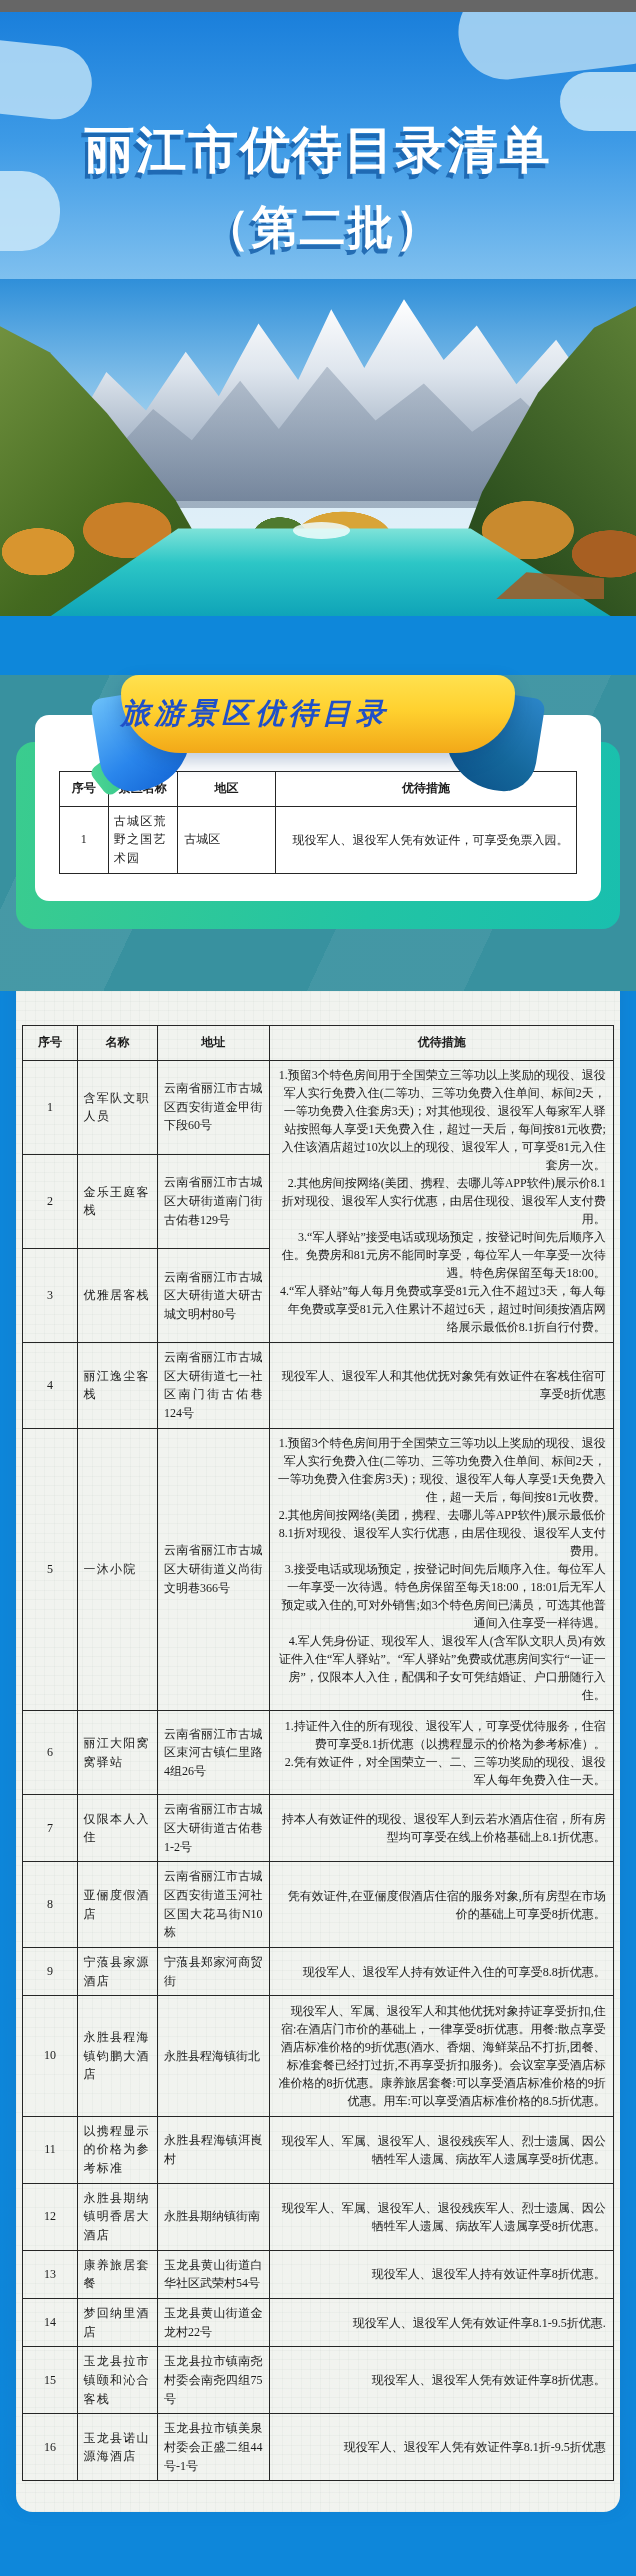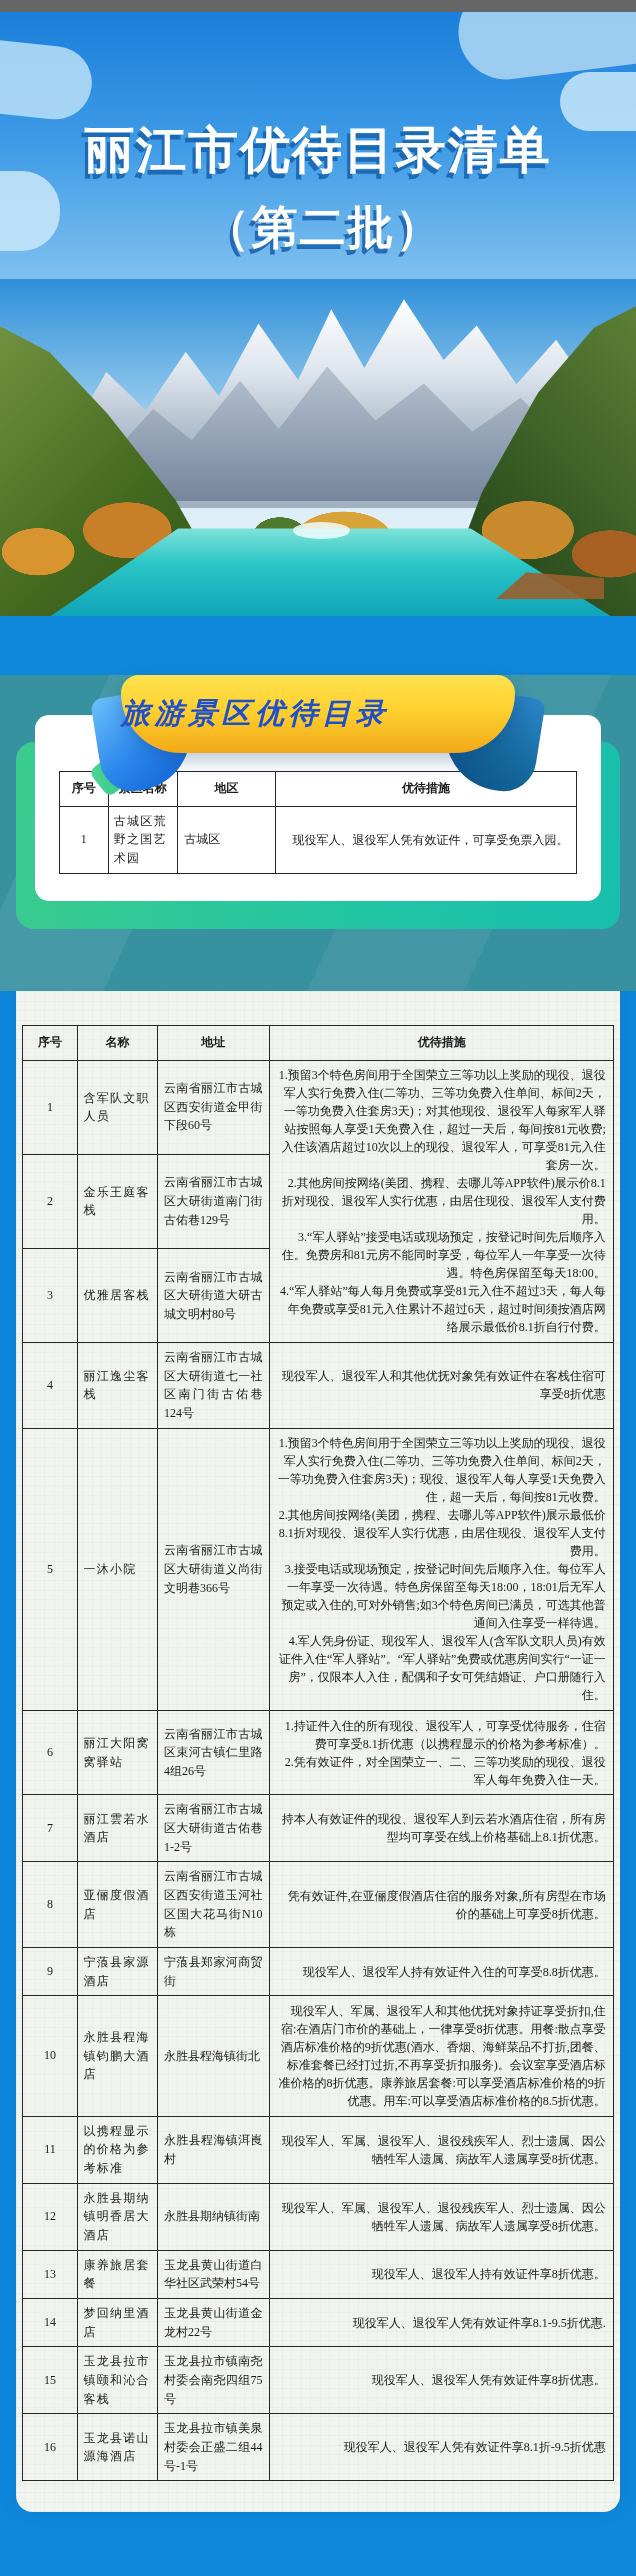--- a/index.html
+++ b/index.html
@@ -222,21 +222,21 @@
               </tr>
               <tr>
                 <td class="no">6</td>
                 <td class="name">丽江大阳窝窝驿站</td>
                 <td class="addr">云南省丽江市古城区束河古镇仁里路4组26号</td>
                 <td class="meas">1.持证件入住的所有现役、退役军人，可享受优待服务，住宿费可享受8.1折优惠（以携程显示的价格为参考标准）。
 2.凭有效证件，对全国荣立一、二、三等功奖励的现役、退役军人每年免费入住一天。</td>
               </tr>
               <tr>
                 <td class="no">7</td>
-                <td class="name">丽江雲若水酒店</td>
+                <td class="name">仅限本人入住</td>
                 <td class="addr">云南省丽江市古城区大研街道古佑巷1-2号</td>
                 <td class="meas">持本人有效证件的现役、退役军人到云若水酒店住宿，所有房型均可享受在线上价格基础上8.1折优惠。</td>
               </tr>
               <tr>
                 <td class="no">8</td>
                 <td class="name">亚俪度假酒店</td>
                 <td class="addr">云南省丽江市古城区西安街道玉河社区国大花马街N10栋</td>
                 <td class="meas">凭有效证件,在亚俪度假酒店住宿的服务对象,所有房型在市场价的基础上可享受8折优惠。</td>
               </tr>
               <tr>

